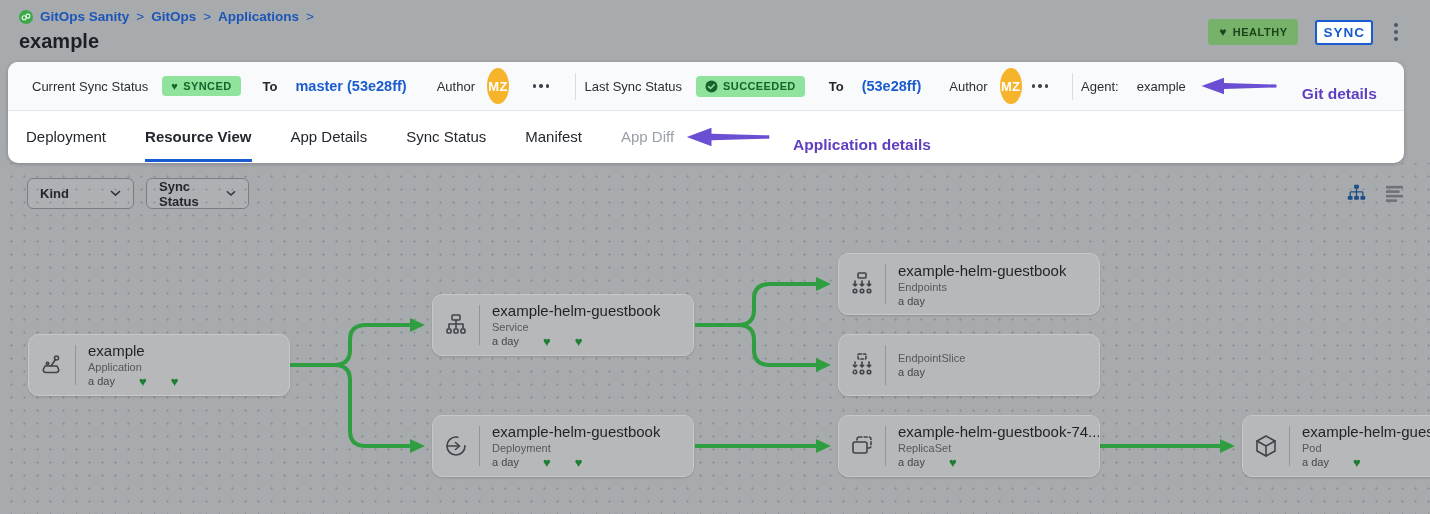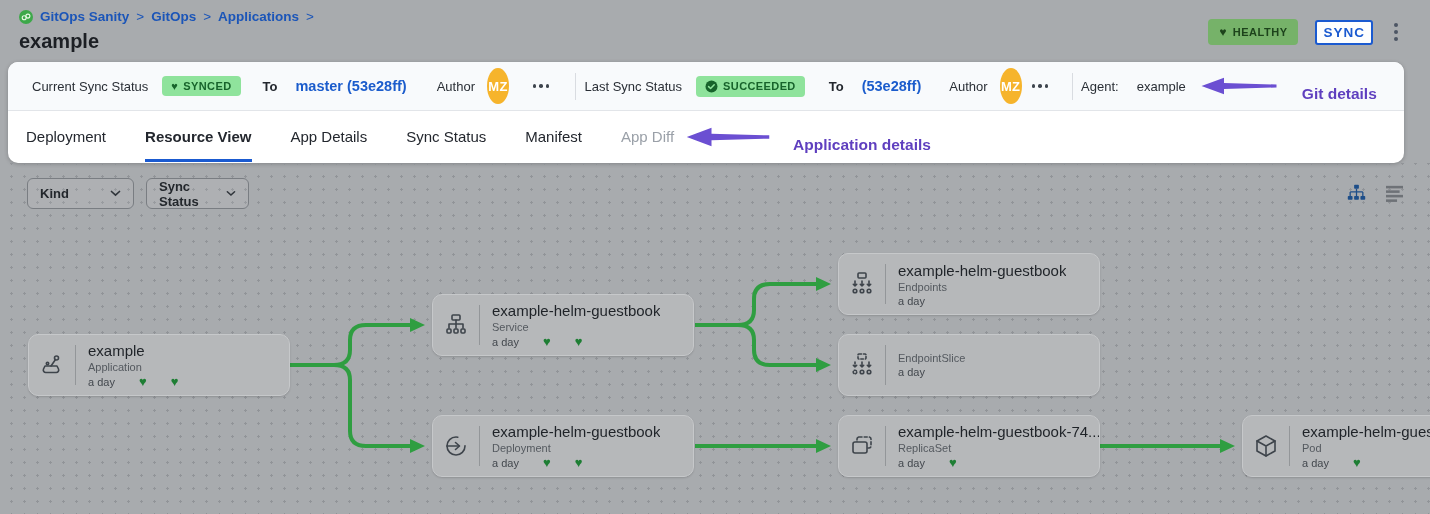--- a/index.html
+++ b/index.html
@@ -63,21 +63,21 @@
   .edge { stroke:var(--edge-green); stroke-width:4; fill:none; }
   .arrowhead { fill:var(--edge-green); }
 
   .node { position:absolute; width:262px; height:62px; background:var(--node-bg); border:1px solid #c6c8ca; border-radius:10px; display:flex; align-items:center; box-shadow:0 1px 2px rgba(0,0,0,.15); cursor:pointer; }
   .node-icon { width:46px; display:flex; justify-content:center; align-items:center; flex:none; }
   .node-icon svg { stroke:#3e444b; stroke-width:1.6; fill:none; stroke-linecap:round; stroke-linejoin:round; }
   .node-sep { width:1px; height:40px; background:#939699; flex:none; }
   .node-text { padding-left:12px; display:flex; flex-direction:column; justify-content:center; gap:2px; min-width:0; }
   .node-title { font-size:15px; color:#1f2328; white-space:nowrap; overflow:hidden; }
   .node-kind { font-size:11px; color:#54595f; }
-  .node-age-row { display:flex; align-items:flex-end; gap:24px; font-size:11px; color:#43484e; }
+  .node-age-row { display:flex; align-items:flex-start; gap:24px; font-size:11px; color:#43484e; }
   .heart { color:var(--heart-green); font-size:13px; line-height:1; }
   .n1{left:28px;top:171px}.n2{left:432px;top:131px}.n3{left:432px;top:252px}
   .n4{left:838px;top:90px}.n5{left:838px;top:171px}.n6{left:838px;top:252px}.n7{left:1242px;top:252px}
 </style>
 </head>
 <body>
 
 <div class="screen">
 
   <div class="top-header">

